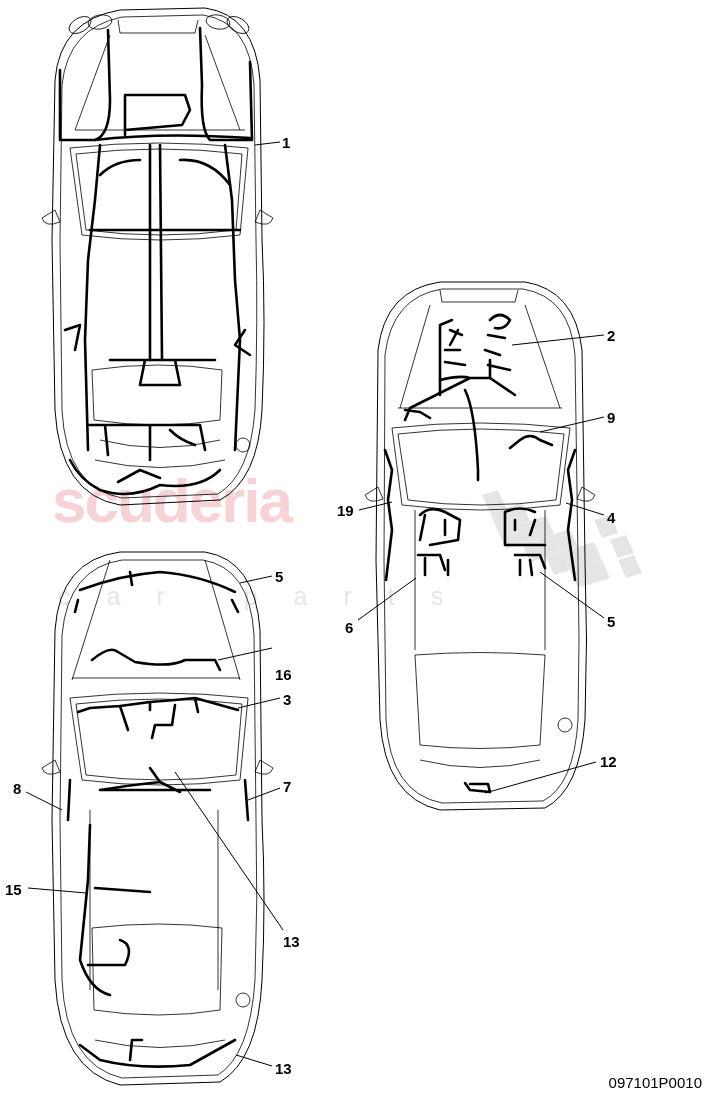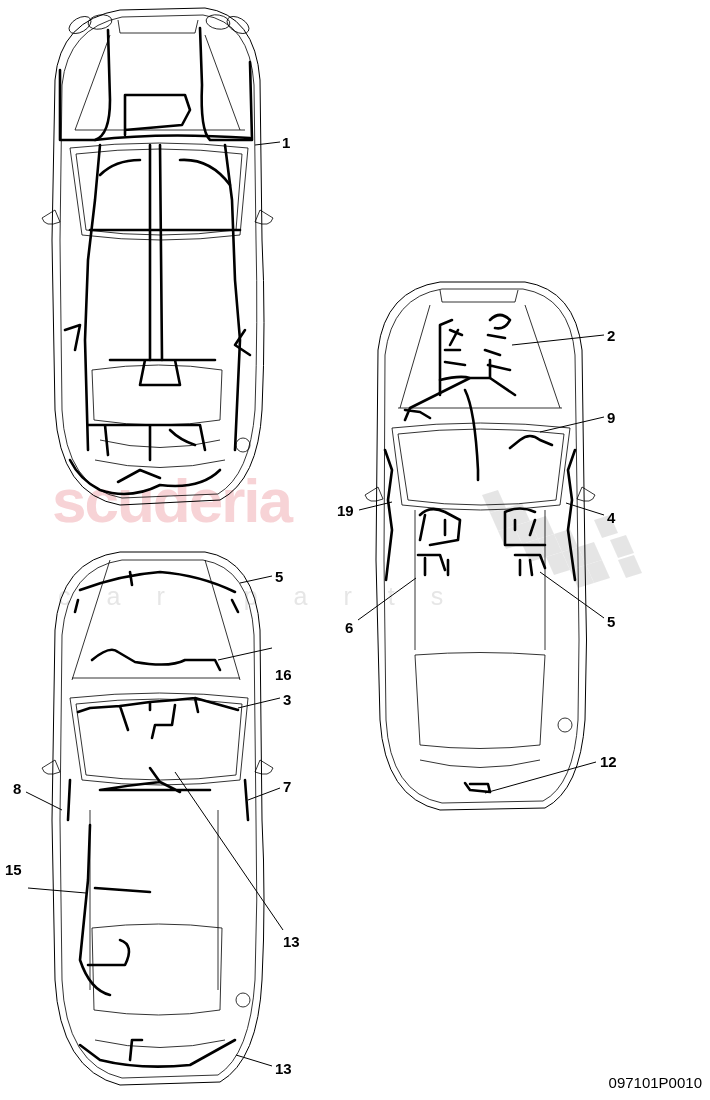--- a/index.html
+++ b/index.html
@@ -154,17 +154,17 @@
 <div class="callout" style="left:337px;top:503px;">19</div>
 <div class="callout" style="left:607px;top:510px;">4</div>
 <div class="callout" style="left:275px;top:569px;">5</div>
 <div class="callout" style="left:345px;top:620px;">6</div>
 <div class="callout" style="left:607px;top:614px;">5</div>
 <div class="callout" style="left:275px;top:667px;">16</div>
 <div class="callout" style="left:283px;top:692px;">3</div>
 <div class="callout" style="left:13px;top:781px;">8</div>
 <div class="callout" style="left:283px;top:779px;">7</div>
 <div class="callout" style="left:600px;top:754px;">12</div>
-<div class="callout" style="left:5px;top:862px;">15</div>
+<div class="callout" style="left:5px;top:882px;">15</div>
 <div class="callout" style="left:283px;top:934px;">13</div>
 <div class="callout" style="left:275px;top:1061px;">13</div>
 
 <div class="code">097101P0010</div>
 
 </body></html>

